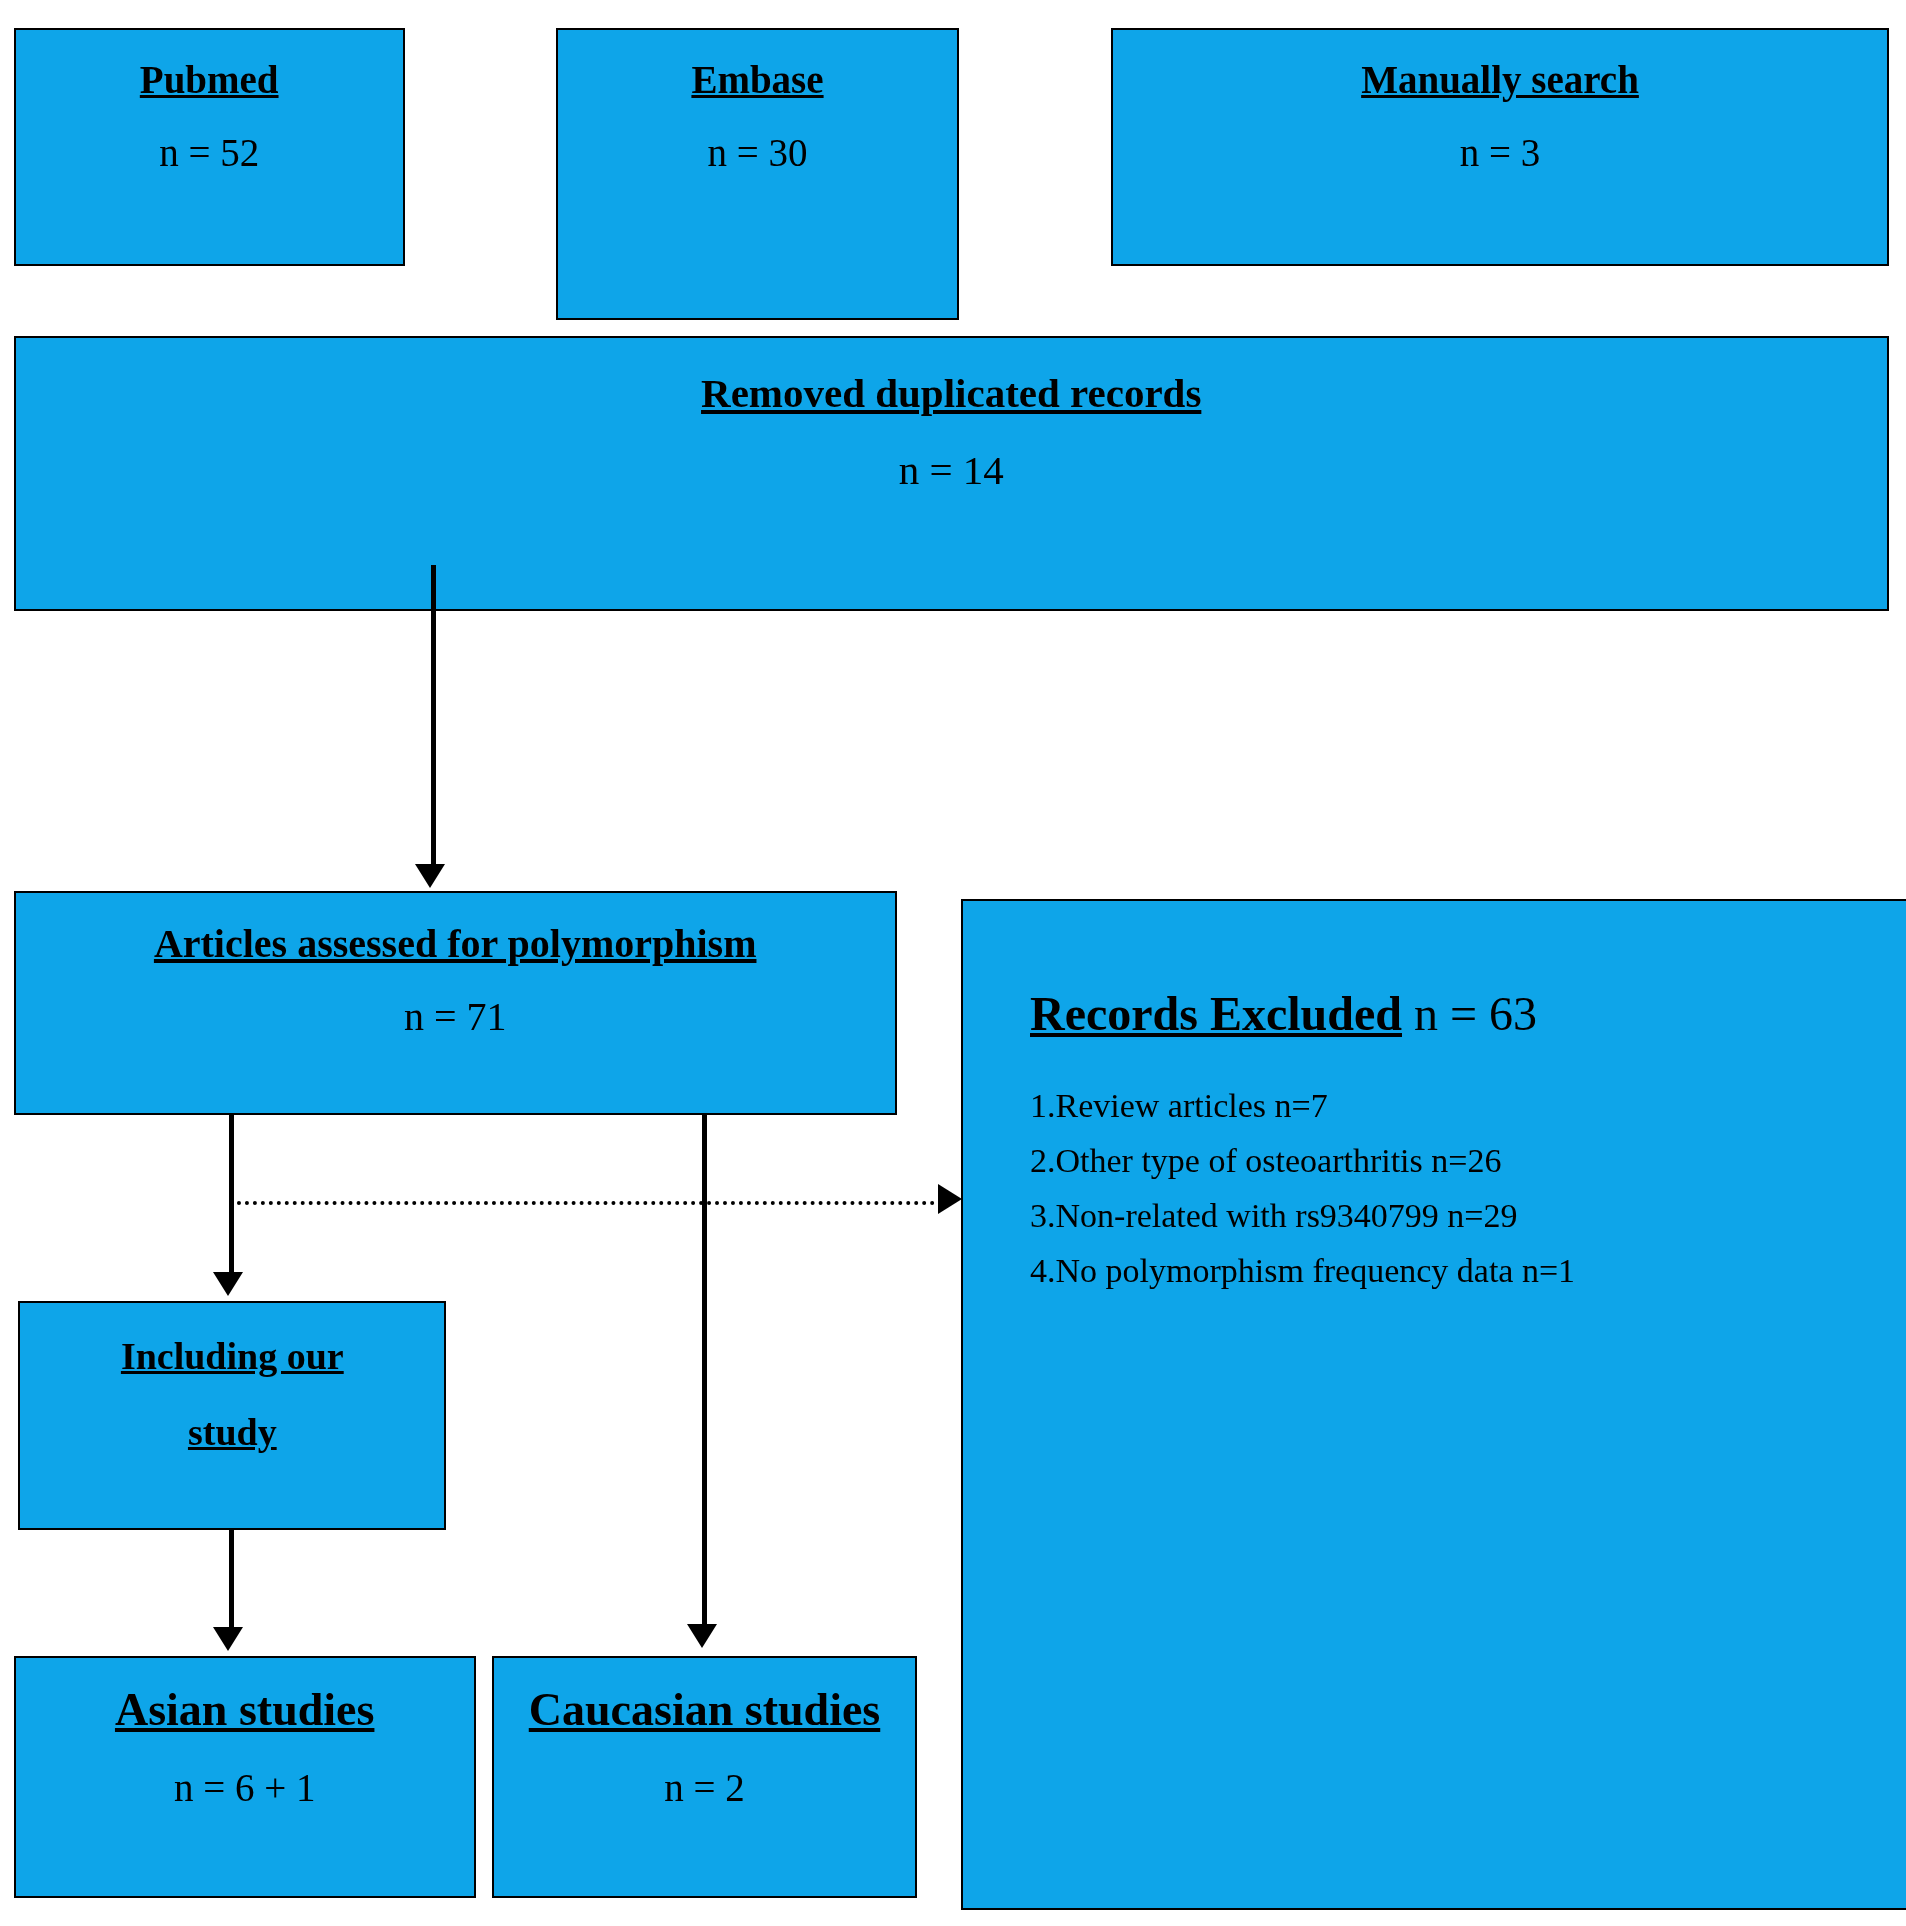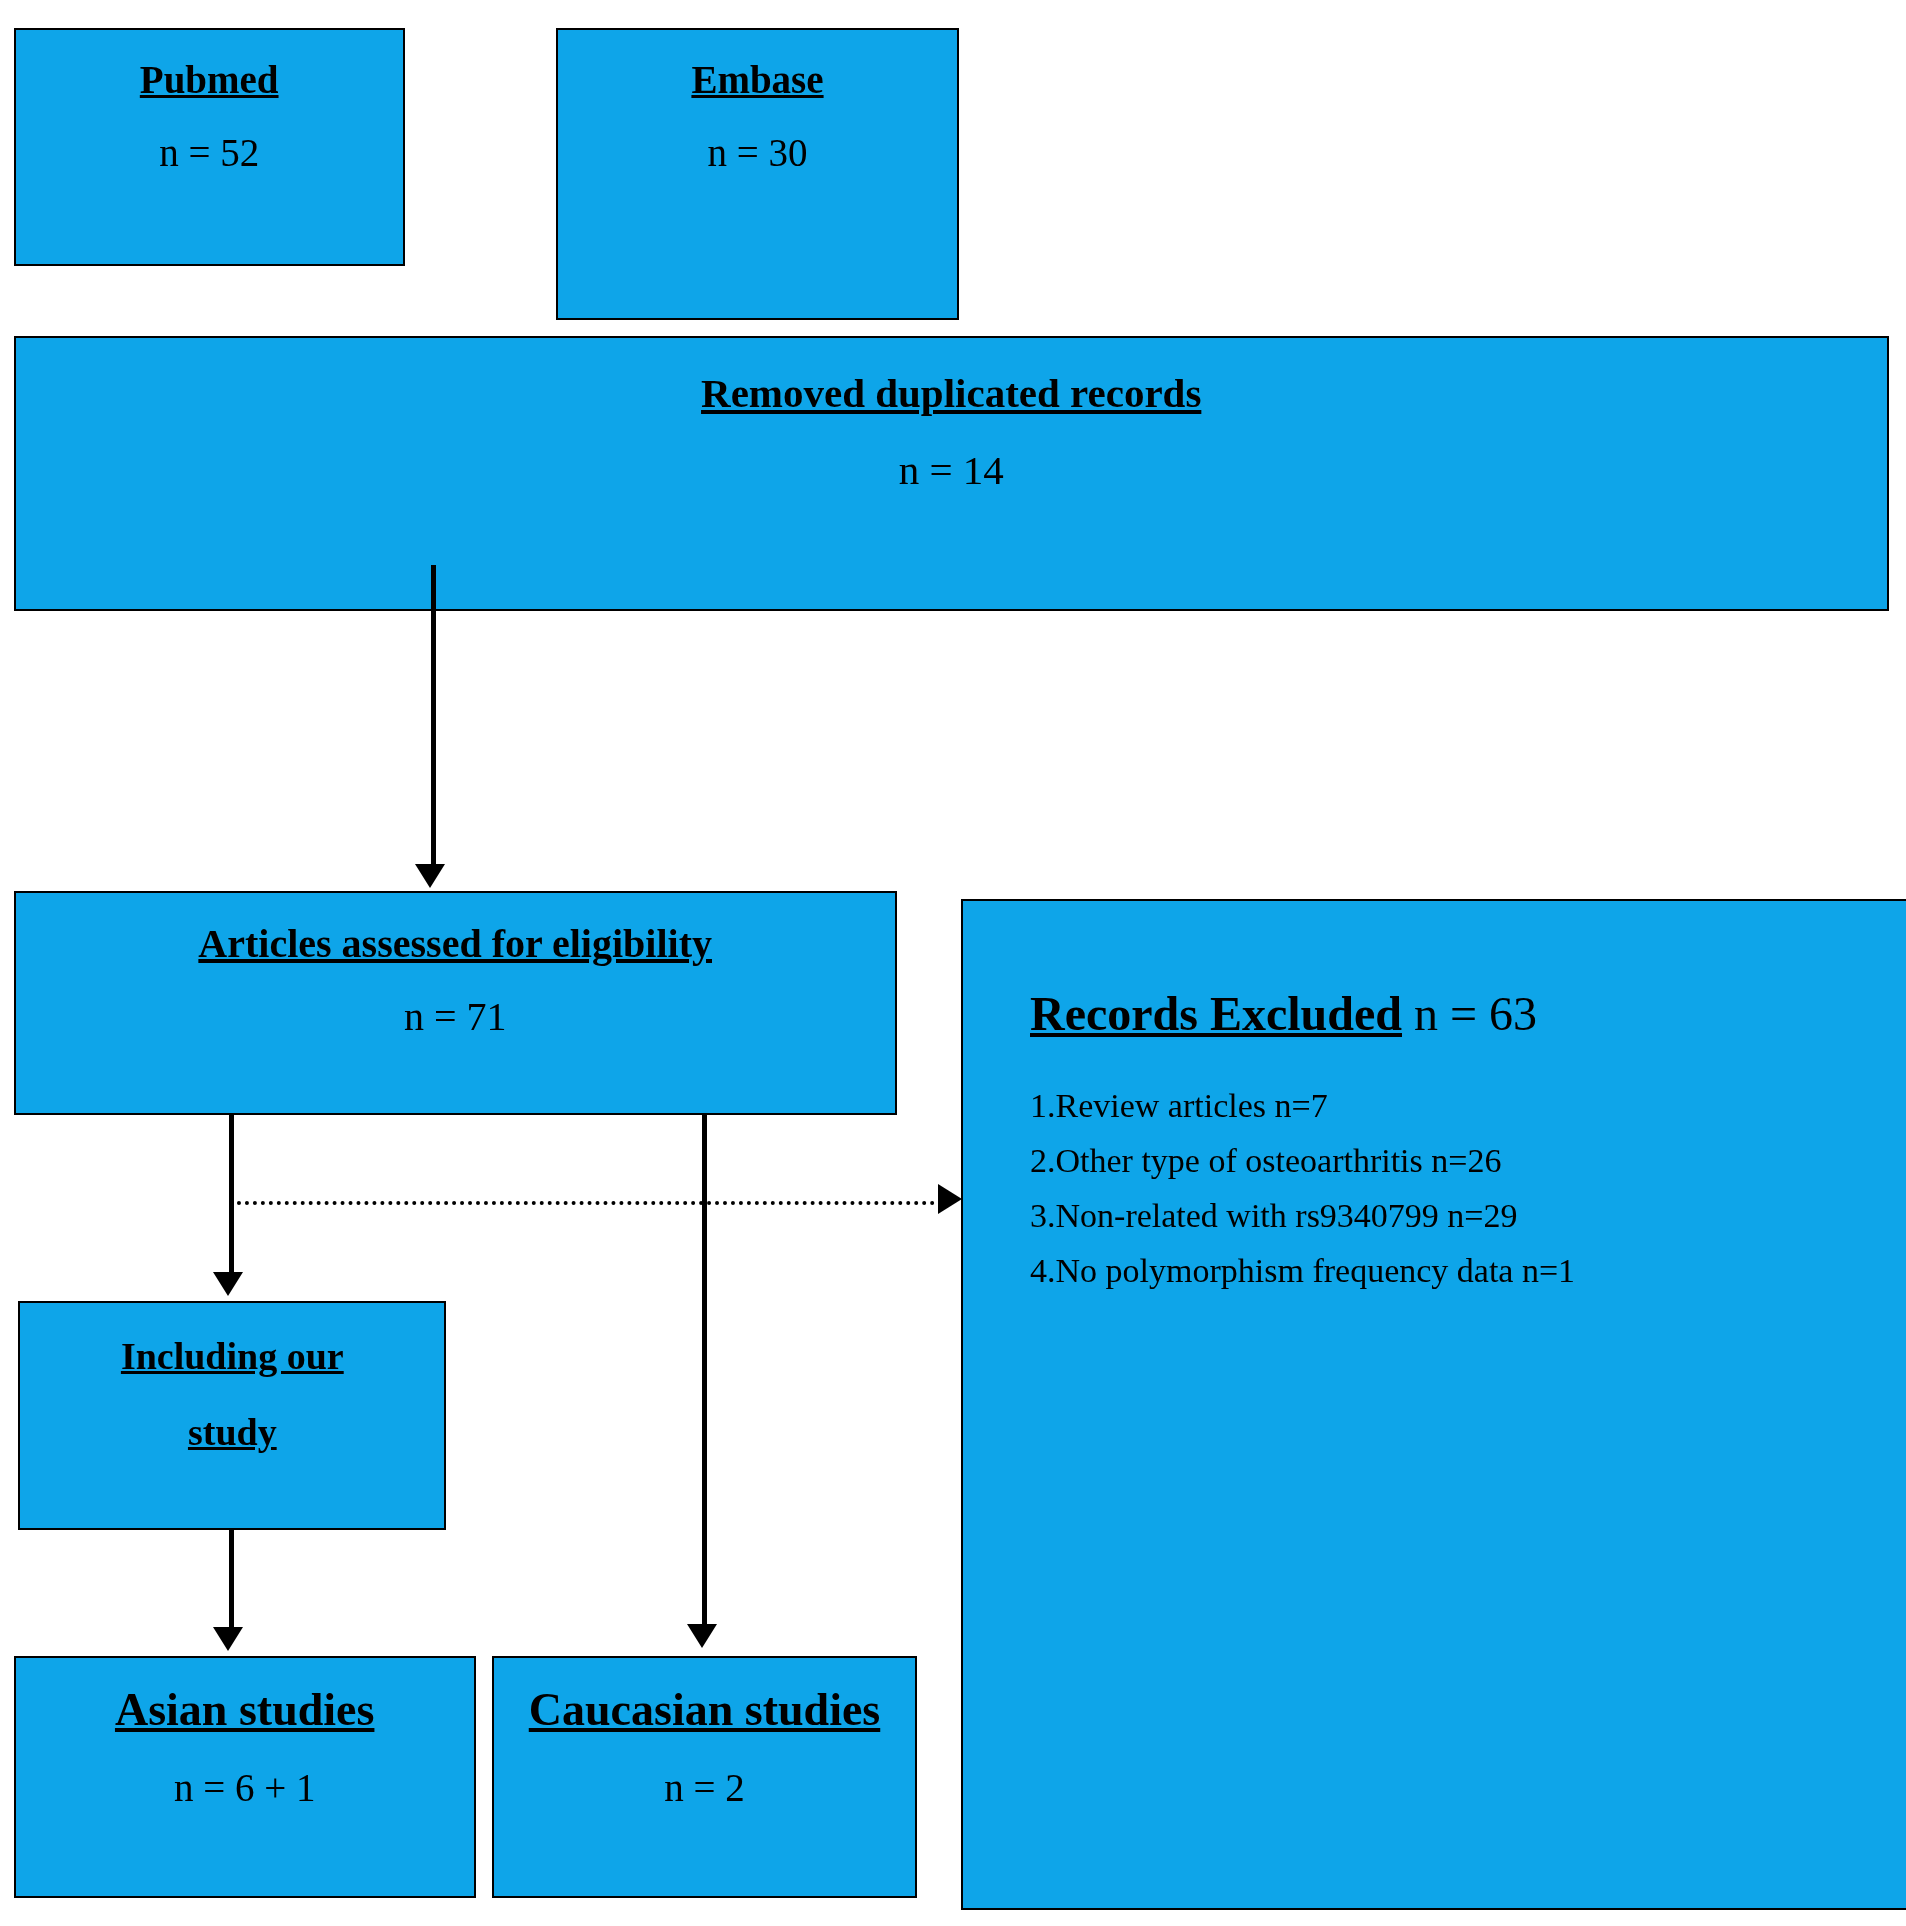--- a/index.html
+++ b/index.html
@@ -145,31 +145,35 @@
   <div class="box" id="box-pubmed">
     <div class="title">Pubmed</div>
     <div class="count">n = 52</div>
   </div>
 
   <div class="box" id="box-embase">
     <div class="title">Embase</div>
     <div class="count">n = 30</div>
   </div>
 
+  <div class="box" id="box-manual">
+    <div class="title">Manually search</div>
+    <div class="count">n = 3</div>
+  </div>
 
   <div class="box" id="box-dupes">
     <div class="title">Removed duplicated records</div>
     <div class="count">n = 14</div>
   </div>
 
   <div class="vline" id="conn1"></div>
   <div class="arrowhead" id="conn1-head"></div>
 
   <div class="box" id="box-eligible">
-    <div class="title">Articles assessed for eligibility</div>
+    <div class="title">Articles assessed for polymorphism</div>
     <div class="count">n = 71</div>
   </div>
 
   <div class="box" id="box-excluded">
     <div id="excluded-head">
       <span class="u">Records Excluded</span><span class="n"> n = 63</span>
     </div>
     <ul class="exc-list">
       <li>1.Review articles n=7</li>
       <li>2.Other type of osteoarthritis n=26</li>

